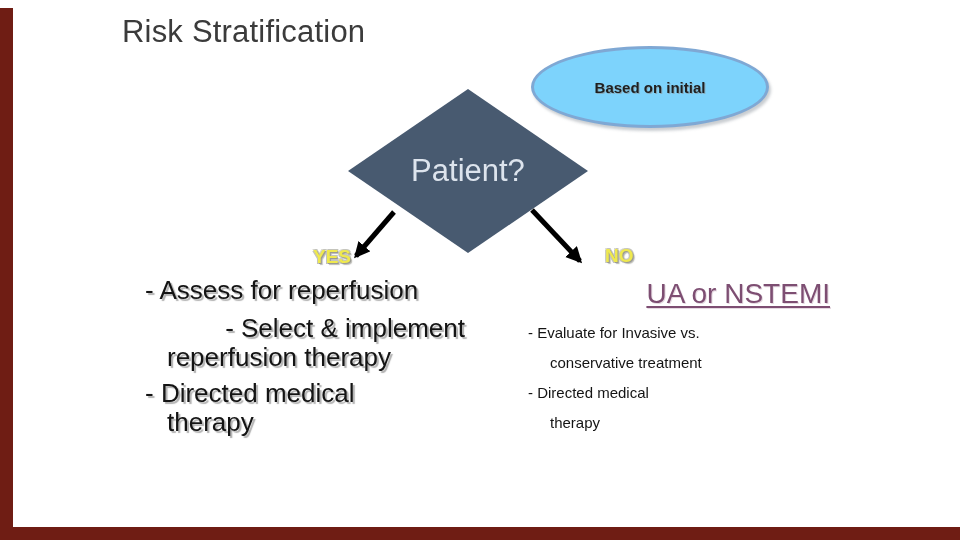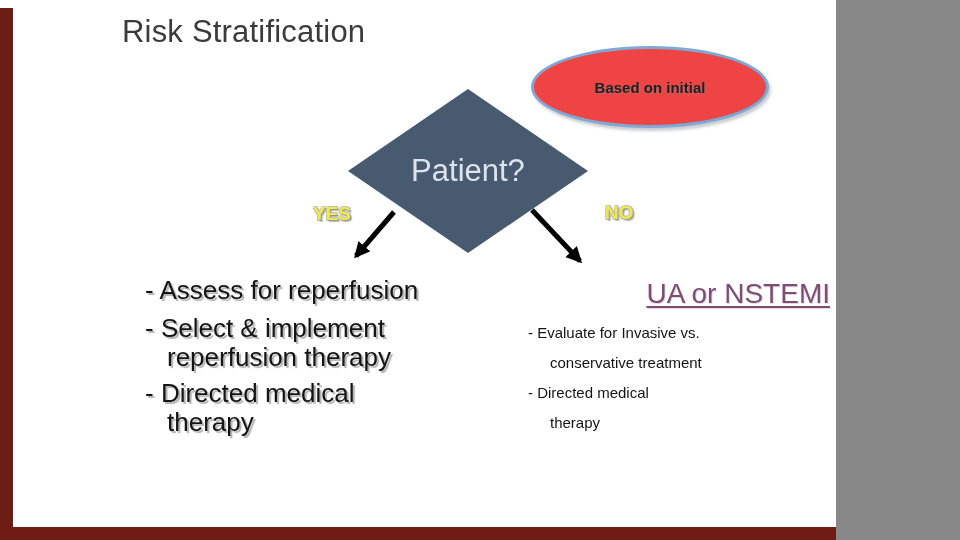--- a/index.html
+++ b/index.html
@@ -1,36 +1,36 @@
 <!DOCTYPE html>
 <html style="--accent-bar: #6f1d14; --diamond-fill: #485a70; --diamond-text: #dde4ed; --callout-border: #7fa8d4; --branch-label: #efe94e; --no-heading: #7d4e72;"><head>
 <meta charset="utf-8">
 <style>
   html,body{margin:0;padding:0;background:#888;}
   .slide{
-    position:relative;width:836px;height:540px;background:#ffffff;
+    position:relative;width:960px;height:540px;background:#ffffff;
     overflow:hidden;font-family:"Liberation Sans",sans-serif;
   }
   .bar-left{
     position:absolute;left:0;top:8px;width:13px;height:532px;
     background:var(--accent-bar,#6f1d14);
   }
   .bar-bottom{
     position:absolute;left:0;bottom:0;width:960px;height:13px;
     background:var(--accent-bar,#6f1d14);
   }
   .title{
     position:absolute;left:122px;top:14px;margin:0;
     font-size:31px;font-weight:400;color:#3b3b3b;letter-spacing:0.2px;
     white-space:nowrap;
   }
   .callout{
     position:absolute;left:531px;top:46px;width:238px;height:82px;
     border:3px solid var(--callout-border,#7fa8d4);border-radius:50%;
-    background:#ef4444;box-sizing:border-box;
+    background:#7dd3fc;box-sizing:border-box;
     box-shadow:2px 3px 3px rgba(120,130,140,0.40);
     display:flex;flex-direction:column;align-items:center;justify-content:center;
     z-index:1;
   }
   .callout div{
     font-size:15px;font-weight:700;color:#1f1f1f;line-height:21px;
     text-shadow:1px 1px 0 rgba(140,140,140,0.55);white-space:nowrap;
   }
   .diamond{
     position:absolute;left:348px;top:89px;width:240px;height:164px;
@@ -41,33 +41,34 @@
   }
   .diamond div{
     font-size:31px;color:var(--diamond-text,#dde4ed);line-height:42px;
     white-space:nowrap;
   }
   .arrows{position:absolute;left:0;top:0;z-index:3;}
   .branch-label{
     position:absolute;font-size:19px;font-weight:700;
     color:var(--branch-label,#efe94e);z-index:3;white-space:nowrap;
     text-shadow:1px 1px 0 #9a9a92,-1px 1px 0 #c4c4bc,1px -1px 0 #c4c4bc,-1px -1px 0 #d8d8d0,2px 2px 1px rgba(120,120,110,0.5);
+    margin-top:43px;
   }
   .yes{left:313px;top:203px;}
   .no{left:605px;top:202px;}
   .left-list{
     position:absolute;left:145px;top:276px;width:320px;z-index:3;
     font-size:26px;color:#141414;
   }
   .left-list .li{
     line-height:29px;white-space:nowrap;
     text-shadow:2px 2px 1px rgba(125,125,125,0.6);
   }
   .indent{padding-left:22px;}
-  .gap1{margin-top:9px;}
+  .gap1{margin-top:9px;text-align:right;}
   .gap2{margin-top:7px;}
   .no-heading{
     position:absolute;left:520px;top:278px;width:310px;text-align:right;z-index:3;
     font-size:28px;color:var(--no-heading,#7d4e72);
     text-decoration:underline;text-underline-offset:3px;white-space:nowrap;
     text-shadow:1px 1px 0 rgba(190,160,180,0.4);
   }
   .right-list{
     position:absolute;left:528px;top:318px;width:340px;z-index:3;
     font-size:15px;color:#141414;

